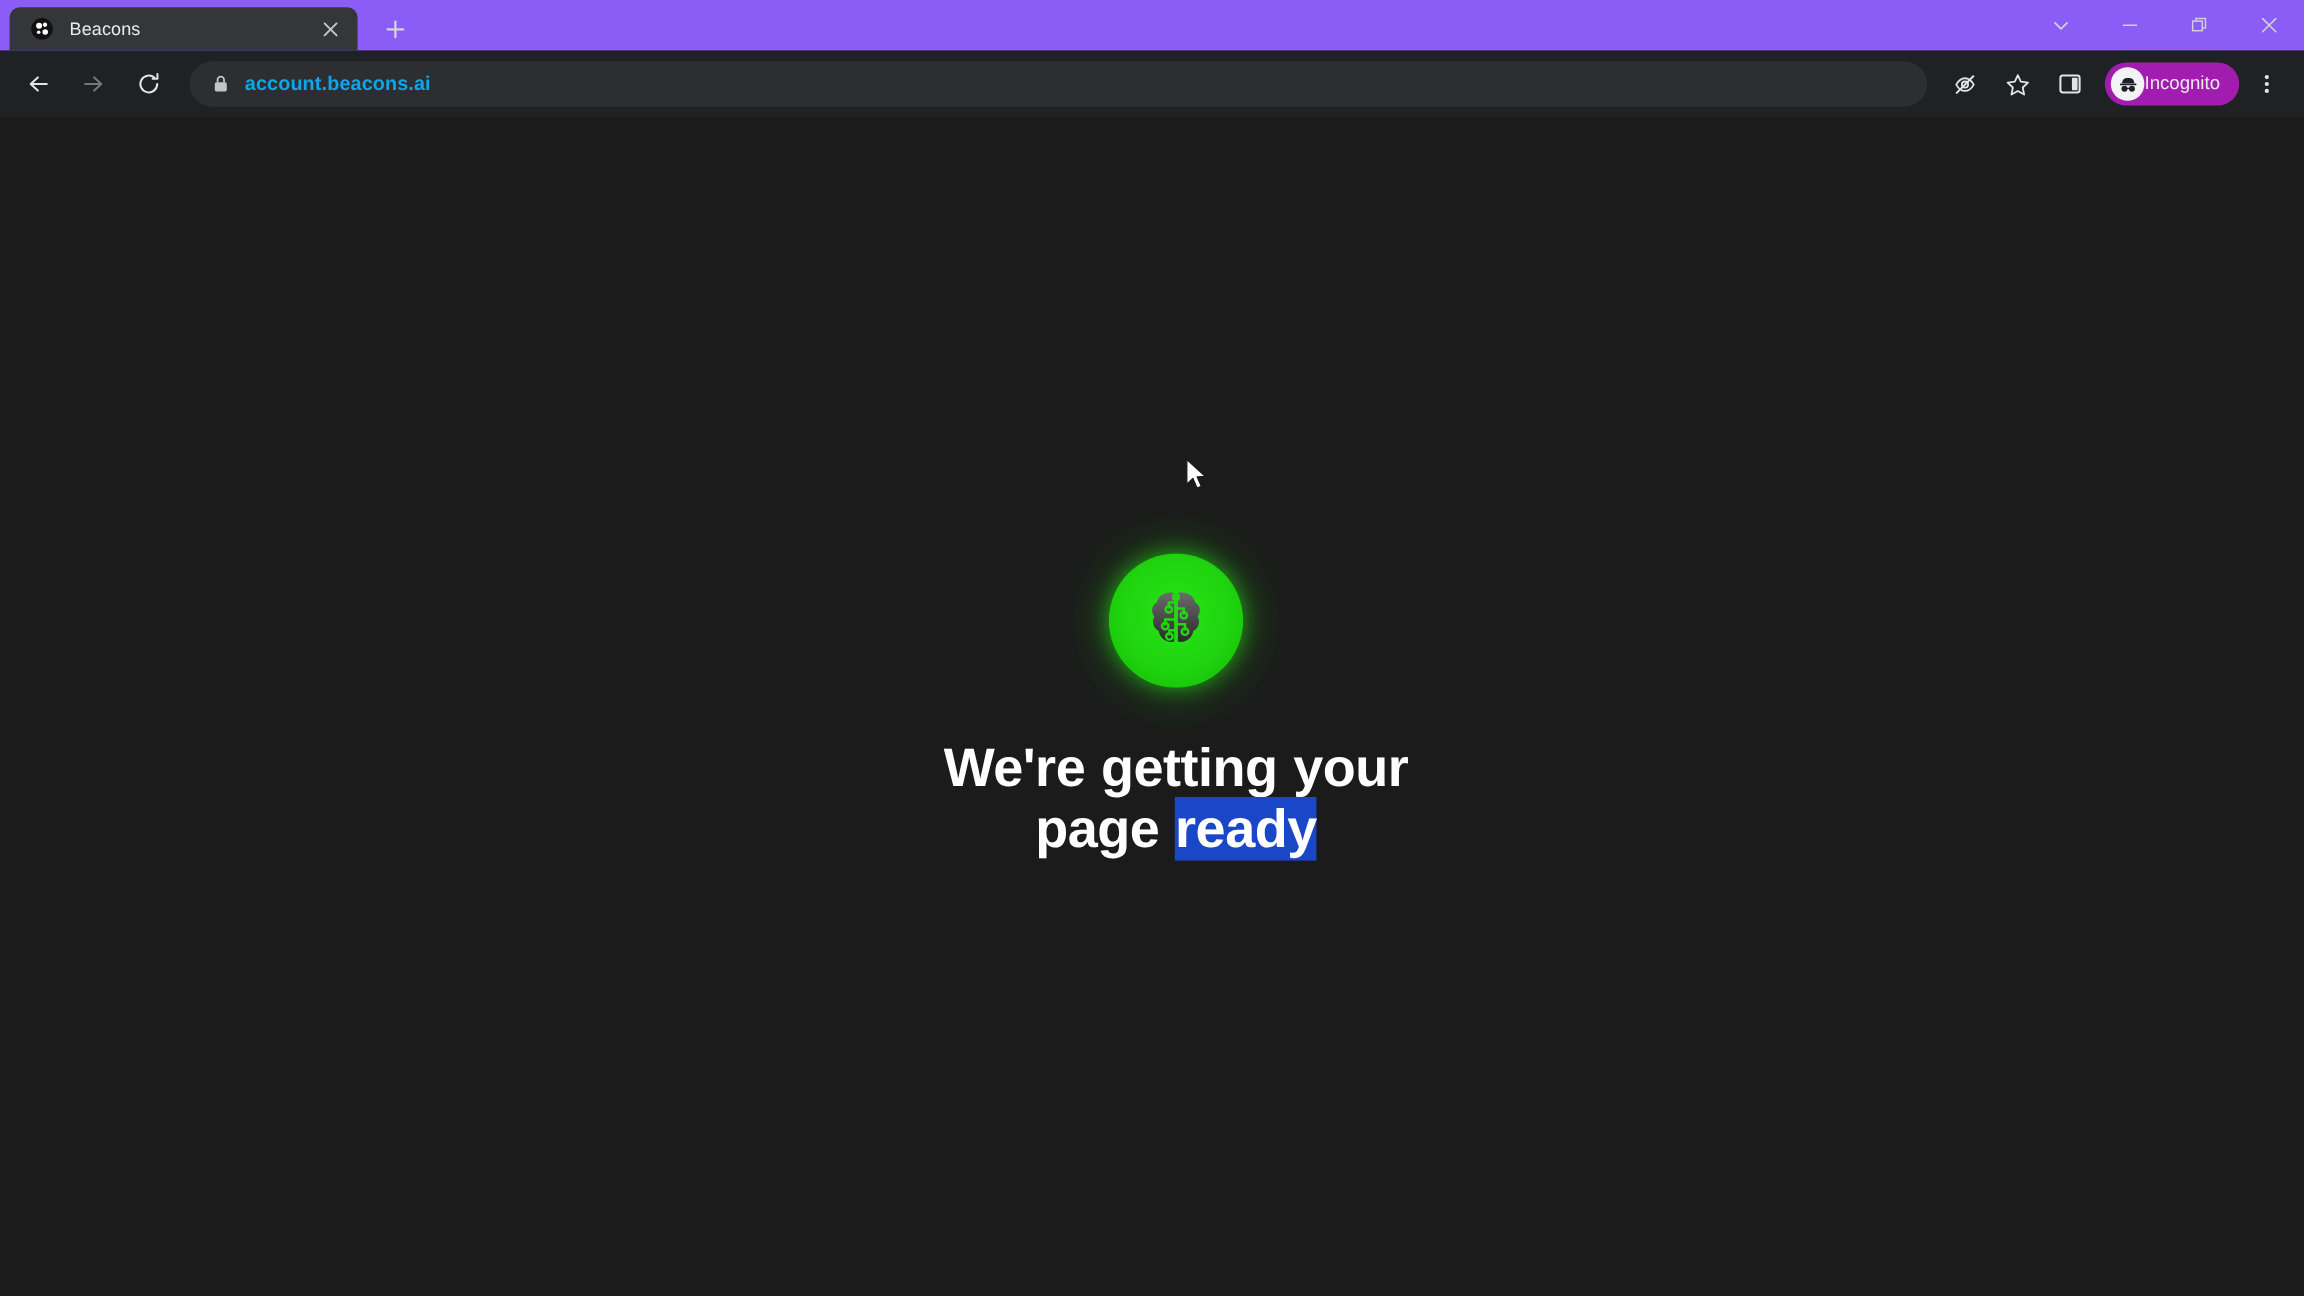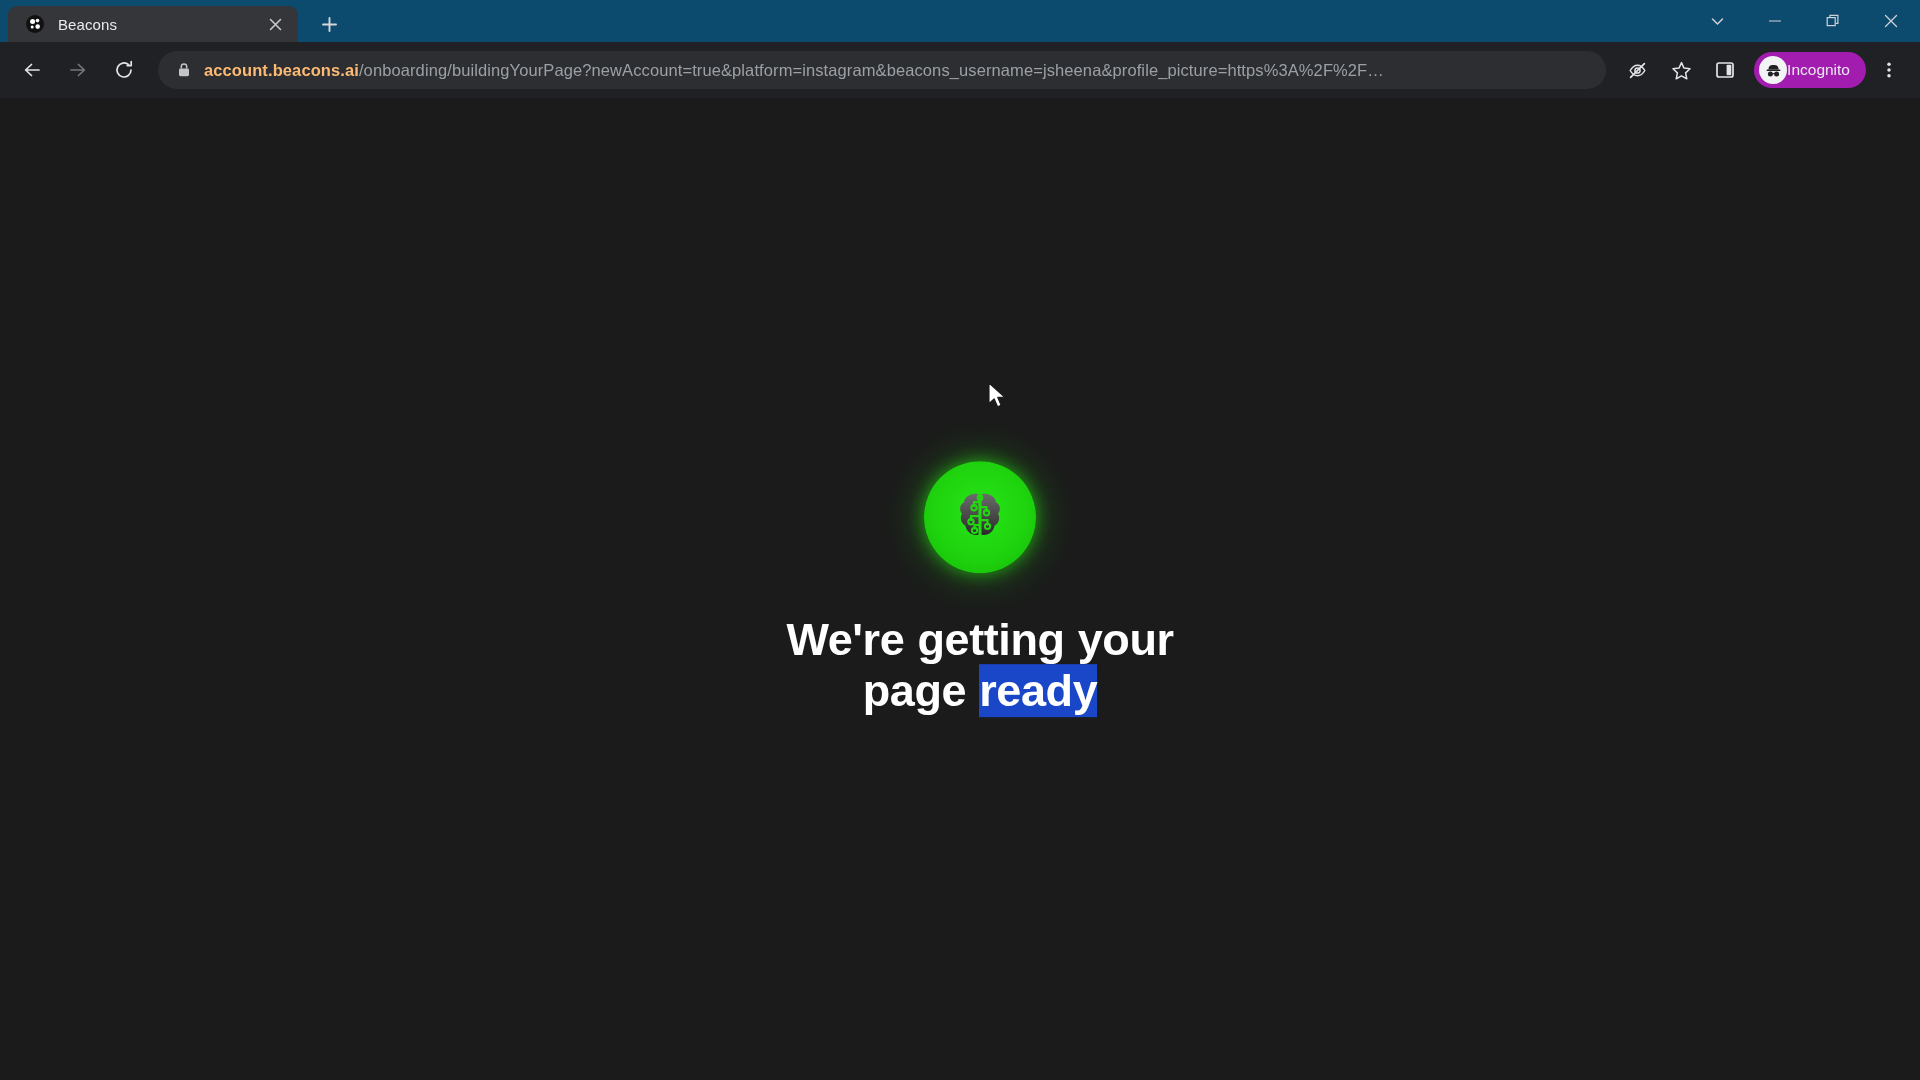--- a/index.html
+++ b/index.html
@@ -17,21 +17,21 @@
     width: 1920px;
     height: 1080px;
     display: flex;
     flex-direction: column;
     background: #1b1b1b;
   }
 
   
   .tabstrip {
     height: 42px;
-    background: #0c4a6e;
+    background: #8b5cf6;
     display: flex;
     align-items: flex-end;
     position: relative;
     flex: 0 0 42px;
   }
 
   .tab {
     width: 290px;
     height: 36px;
     background: #35363a;
@@ -152,21 +152,21 @@
   .url {
     font-size: 16.5px;
     white-space: nowrap;
     overflow: hidden;
     min-width: 0;
     letter-spacing: .1px;
     color: #9aa0a6;
     display: flex;
     align-items: baseline;
   }
-  .url-host { color: #fdba74; font-weight: bold; }
+  .url-host { color: #0ea5e9; font-weight: bold; }
   .url-path { color: #9aa0a6; }
 
   .tb-icon {
     width: 42px;
     height: 42px;
     display: flex;
     align-items: center;
     justify-content: center;
     border-radius: 50%;
     color: #e3e4e6;
@@ -333,21 +333,20 @@
 
     <div class="omnibox">
       <span class="lock-icon">
         <svg width="14" height="16" viewBox="0 0 14 16">
           <rect x="2" y="6.6" width="10" height="7.6" rx="1.4" fill="currentColor"></rect>
           <path d="M4.3 6.6 V4.6 A2.7 2.7 0 0 1 9.7 4.6 V6.6" stroke="currentColor" stroke-width="1.5" fill="none"></path>
         </svg>
       </span>
       <span class="url">
           <span class="url-host">account.beacons.ai</span>
-          <span class="url-path">/onboarding/buildingYourPage?newAccount=true&amp;platform=instagram&amp;beacons_username=jsheena&amp;profile_picture=https%3A%2F%2F…</span>
         </span>
     </div>
 
     <div class="tb-icon">
       <svg width="21" height="21" viewBox="0 0 21 21">
         <path d="M3.2 10.5 C5.3 6.8 7.8 5.2 10.5 5.2 C13.2 5.2 15.7 6.8 17.8 10.5 C15.7 14.2 13.2 15.8 10.5 15.8 C7.8 15.8 5.3 14.2 3.2 10.5 Z" stroke="currentColor" stroke-width="1.5" fill="none"></path>
         <circle cx="10.5" cy="10.5" r="2.6" stroke="currentColor" stroke-width="1.5" fill="none"></circle>
         <path d="M3.6 17.4 L17.4 3.6" stroke="currentColor" stroke-width="1.7" stroke-linecap="round"></path>
       </svg>
     </div>

